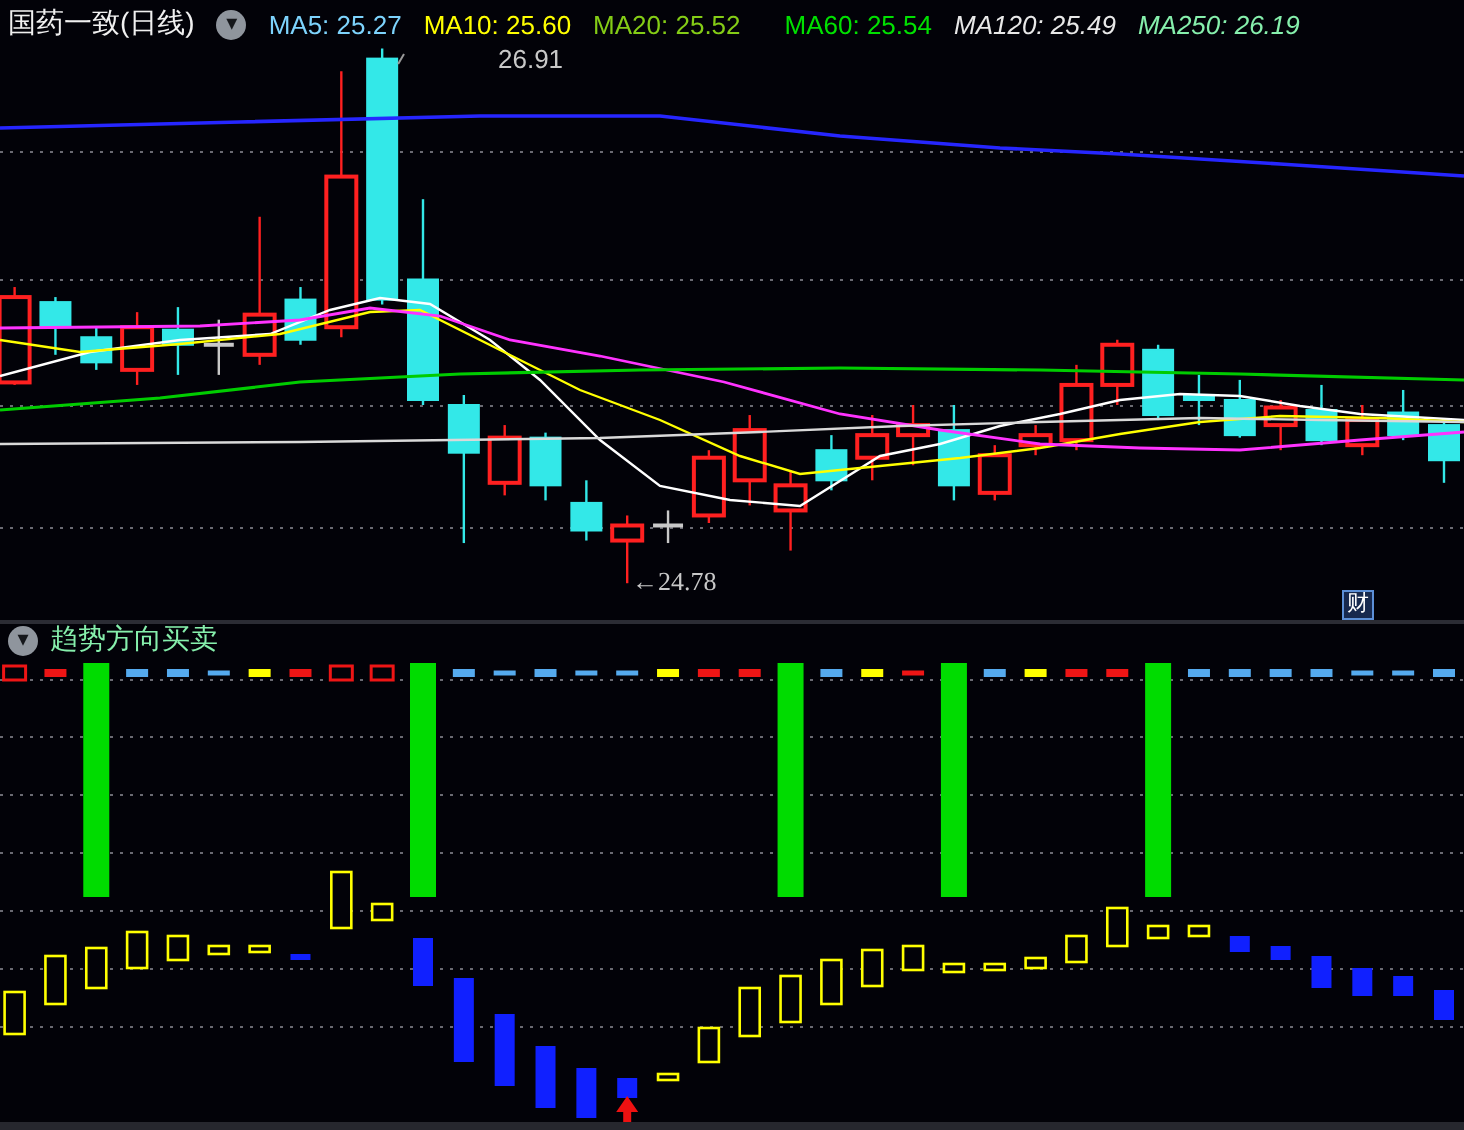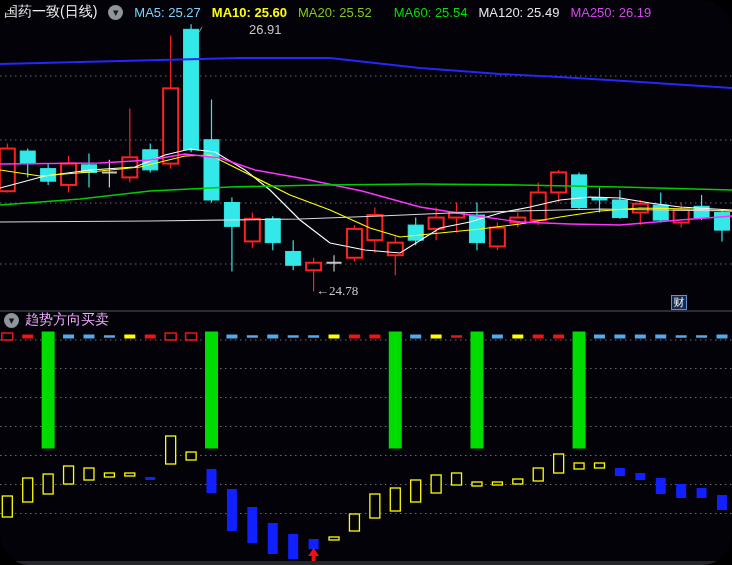--- a/index.html
+++ b/index.html
@@ -1,21 +1,20 @@
 <!DOCTYPE html>
 <html><head>
 <meta charset="utf-8">
 <style>
   * { margin:0; padding:0; box-sizing:border-box; }
   html,body { background:#000; }
   #app {
     position:relative; width:732px; height:565px;
     background:#020208; overflow:hidden;
     font-family:"Liberation Sans","DejaVu Sans",sans-serif;
-    border-radius:30px;
   }
   #chart-svg { position:absolute; top:0; left:0; }
   .hdr {
     position:absolute; top:0; left:0; right:0; height:24px;
     display:flex; align-items:center; gap:11px; padding-left:4px;
     font-size:13px; white-space:nowrap;
   }
   .title { color:#f0f0f0; font-size:14px; }
   .circle-icon {
     display:inline-block; flex:0 0 auto; width:15px; height:15px;
@@ -23,21 +22,21 @@
     font-size:11px; line-height:14px; text-align:center;
   }
   .anno { position:absolute; color:#c8c8c8; font-size:13px; line-height:13px; }
   .badge {
     position:absolute; left:671px; top:295px; width:16px; height:15px;
     background:#17294e; border:1px solid #5c8fd6; color:#ffffff;
     font-size:11px; line-height:13px; text-align:center;
   }
   .divider { position:absolute; left:0; top:310px; width:732px; height:2px; background:#2b2c34; }
   .ind-hdr { position:absolute; left:4px; top:312px; height:16px; display:flex; align-items:center; gap:6px; }
-  .ind-title { color:#f0abfc; font-size:14px; }
+  .ind-title { color:#86efac; font-size:14px; }
   .bottom-bar { position:absolute; left:0; top:561px; width:732px; height:4px; background:#26272e; }
 </style>
 </head>
 <body>
 
 <div id="app">
 
   <svg id="chart-svg" width="732" height="565">
       <line x1="0" y1="76" x2="732" y2="76" stroke="#6a6a72" stroke-width="1" stroke-dasharray="1.5 3.5"></line>
       <line x1="0" y1="140" x2="732" y2="140" stroke="#6a6a72" stroke-width="1" stroke-dasharray="1.5 3.5"></line>
@@ -202,25 +201,25 @@
       <rect x="696.08" y="335.25" width="11" height="2.5" fill="#55aaee"></rect>
       <rect x="716.5" y="334.5" width="11" height="4" fill="#55aaee"></rect>
       <polygon points="313.6,548 308.1,556 319.1,556" fill="#ee1111"></polygon>
       <rect x="311.6" y="556" width="4" height="8" fill="#ee1111"></rect>
     </svg>
 
   <div class="hdr">
     <span class="title">国药一致(日线)</span>
     <span class="circle-icon">▾</span>
     <span class="ma" style="color: #7dd3fc;">MA5: 25.27</span>
-    <span class="ma" style="color: rgb(255, 255, 0); font-weight: bold;">MA10: 25.60</span>
+    <span class="ma" style="color: rgb(255, 255, 0);">MA10: 25.60</span>
     <span class="ma" style="color: #84cc16;">MA20: 25.52</span>
     <span class="ma" style="color: rgb(0, 224, 0); margin-left: 11px;">MA60: 25.54</span>
-    <span class="ma" style="color: rgb(232, 232, 232);">MA120: 25.49</span>
-    <span class="ma" style="color: #d946ef;">MA250: 26.19</span>
+    <span class="ma" style="color: rgb(232, 232, 232); font-style: italic;">MA120: 25.49</span>
+    <span class="ma" style="color: #86efac; font-style: italic;">MA250: 26.19</span>
   </div>
 
   <span class="anno" style="left: 205px; top: 23px; margin-left: 44px;">26.91</span>
   <span class="anno" style="left: 316px; top: 284px; font-family: Liberation Serif, serif;">←24.78</span>
 
   <div class="badge">财</div>
 
   <div class="divider"></div>
 
   <div class="ind-hdr">

